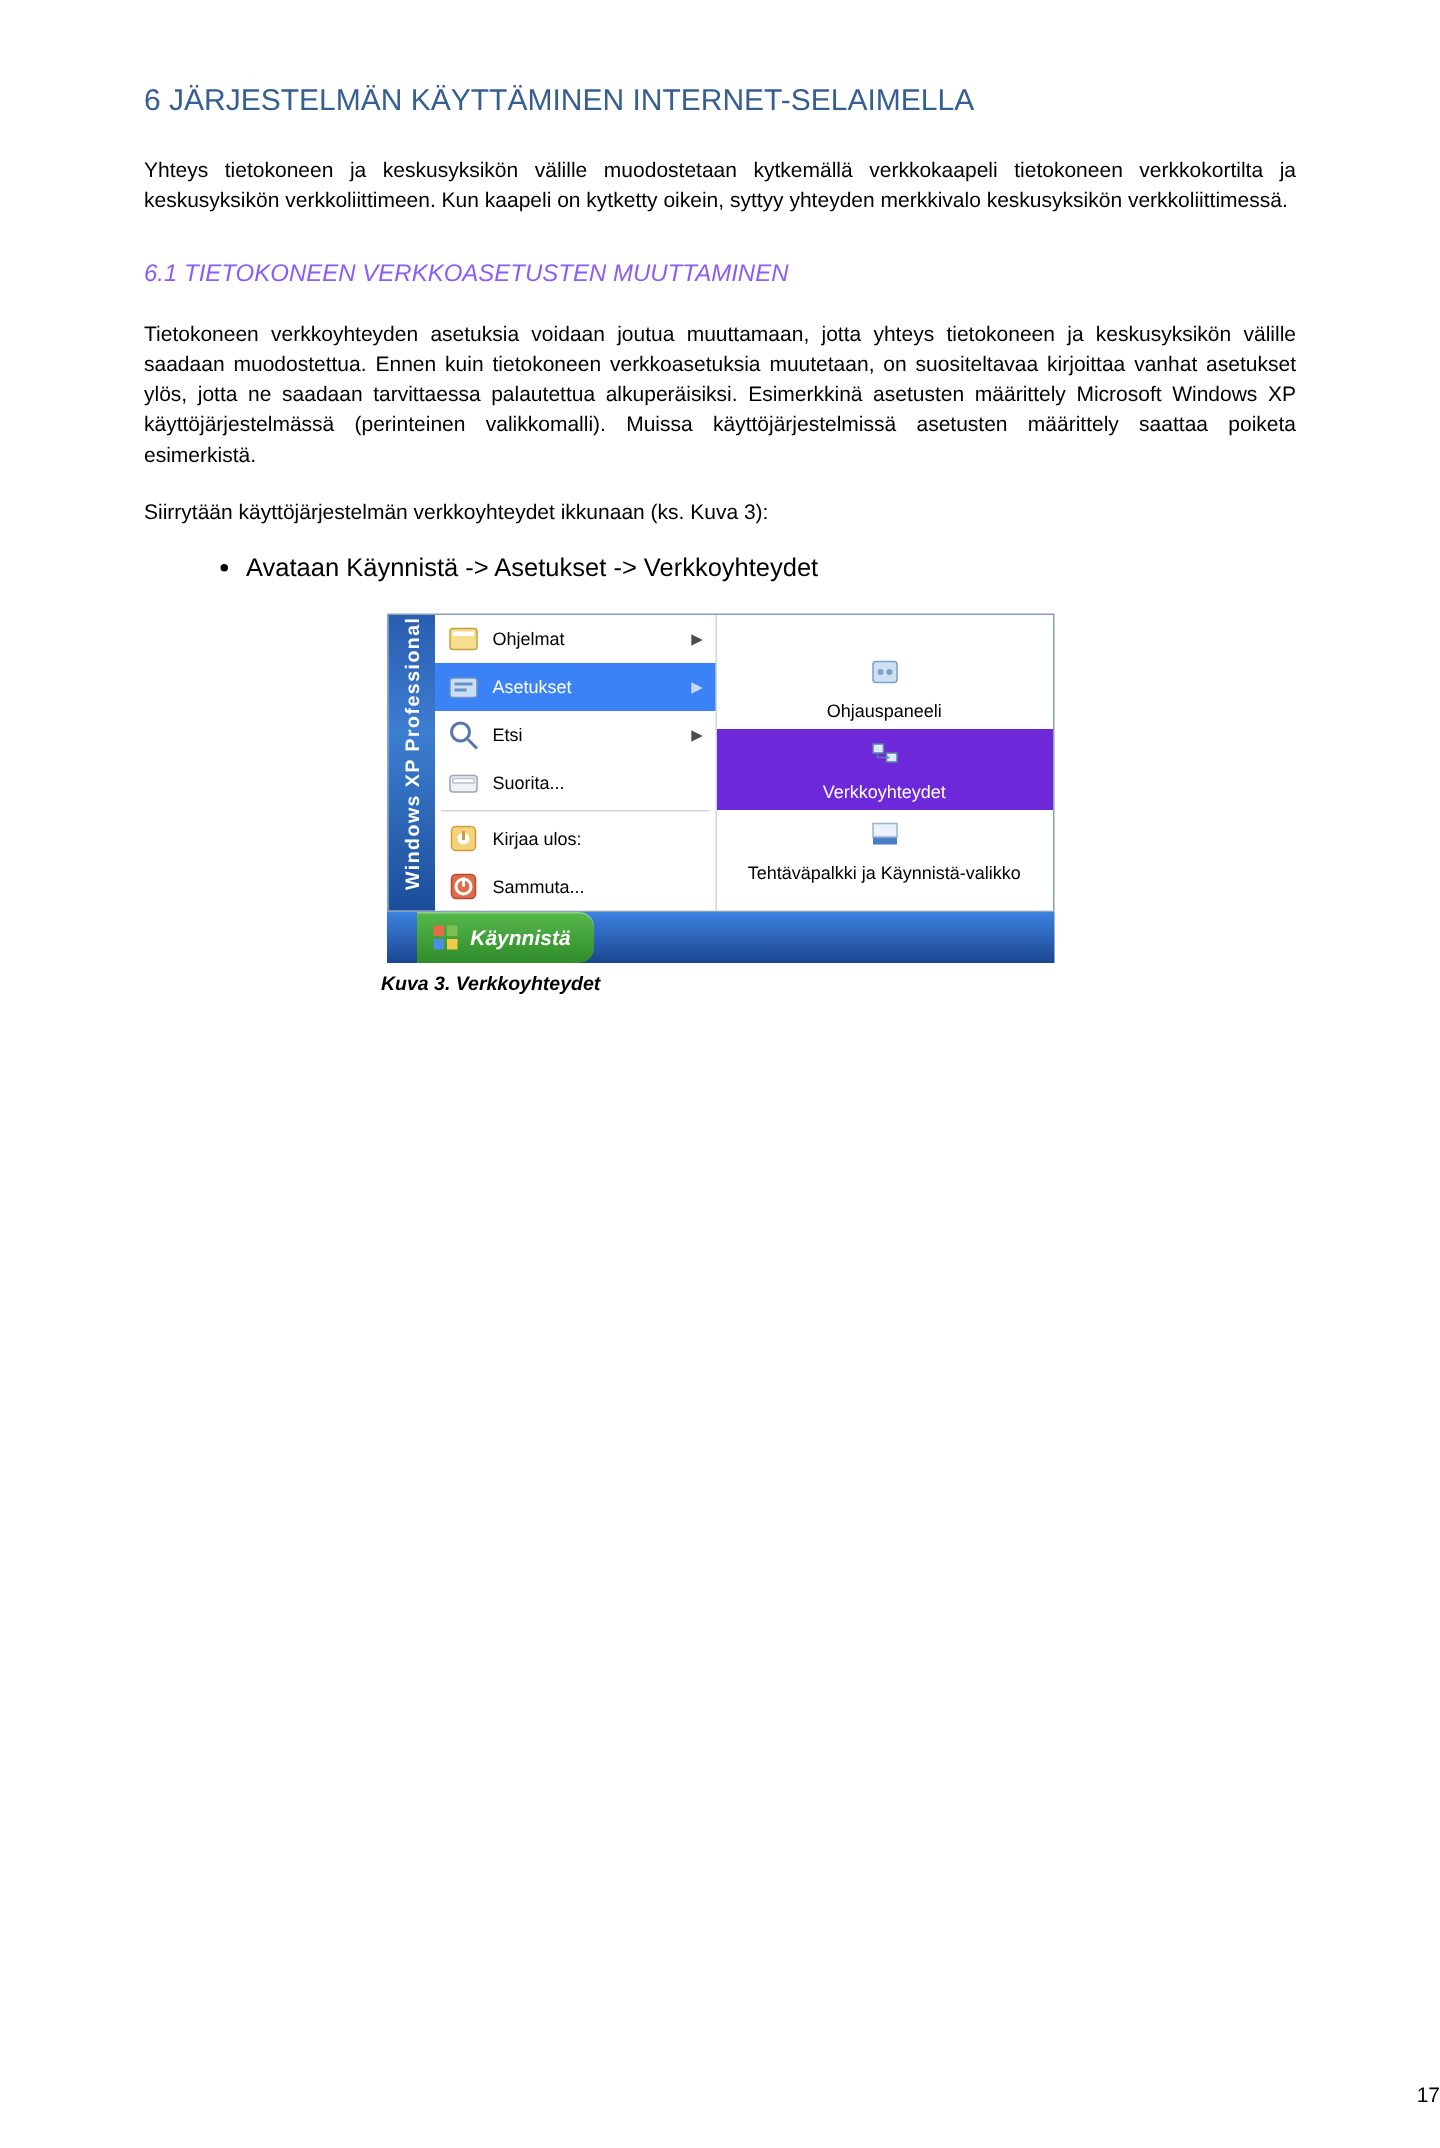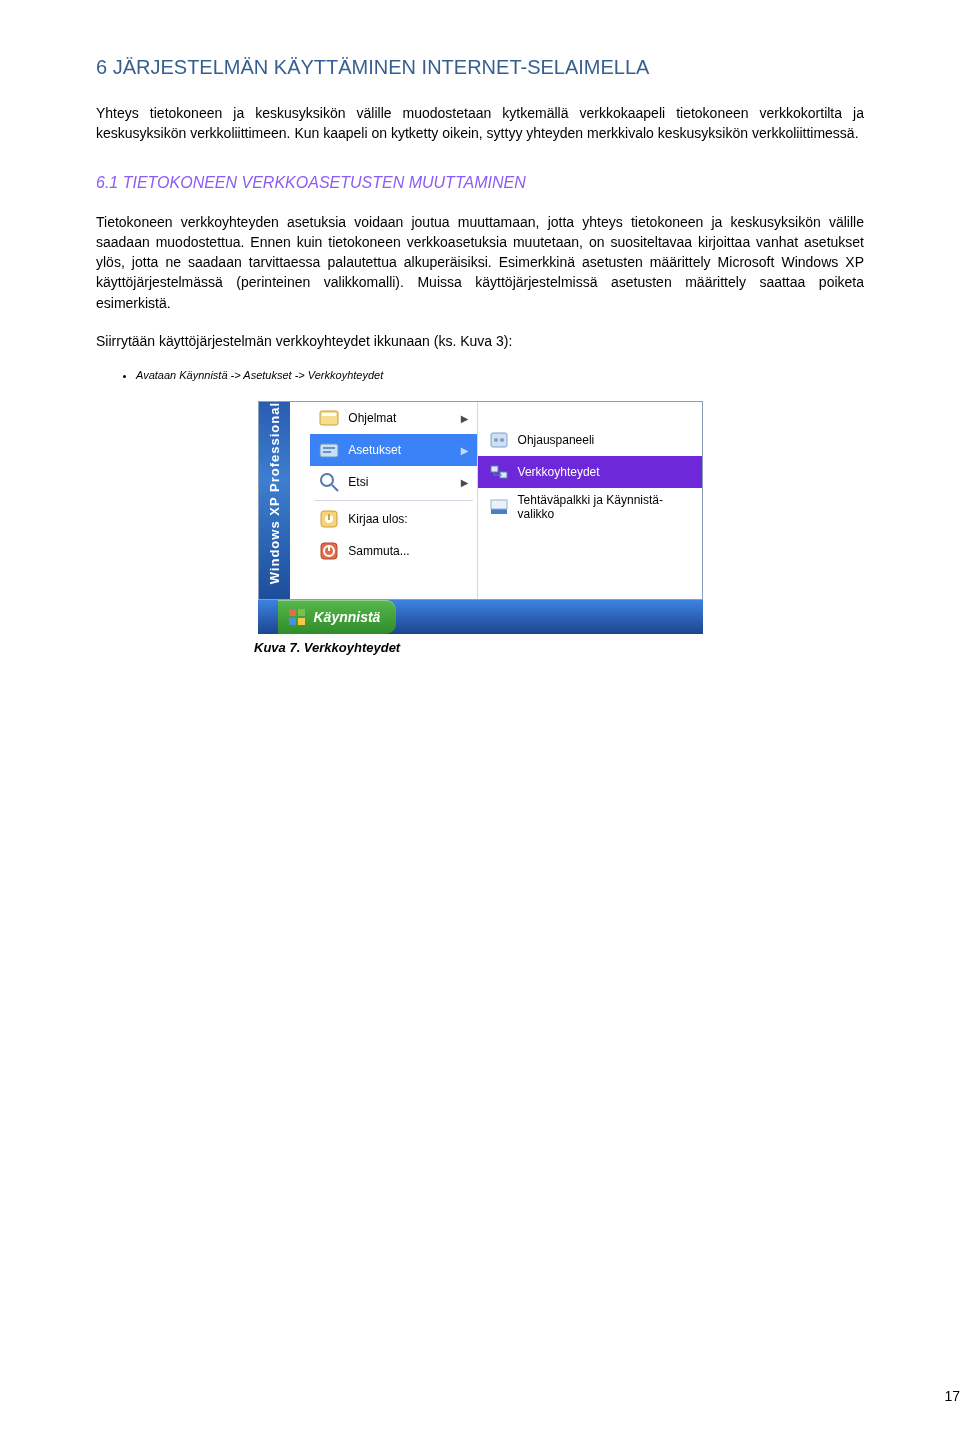--- a/index.html
+++ b/index.html
@@ -31,24 +31,24 @@
     font-size: 14px;
     line-height: 1.45;
     text-align: justify;
     margin-bottom: 18px;
   }
   ul.bullets {
     margin-left: 40px;
     margin-bottom: 20px;
   }
   ul.bullets li {
-    font-size: 11px;
-    font-style: italic;
+    font-size: 17px;
     list-style: disc;
     margin-bottom: 6px;
+    margin-left: 28px;
   }
   .figure {
     margin: 4px auto 6px auto;
     width: 445px;
   }
   .caption {
     font-size: 13px;
     font-style: italic;
     margin-top: 2px;
     margin-left: 158px;
@@ -88,21 +88,20 @@
     font-weight: bold;
     letter-spacing: 1px;
     font-family: Arial, sans-serif;
   }
   .leftcol {
     width: 188px;
     background: #fff;
     display: flex;
     flex-direction: column;
     border-right: 1px solid #d0d8e4;
-    padding-left: 20px;
   }
   .mitem {
     display: flex;
     align-items: center;
     gap: 8px;
     padding: 5px 8px;
     cursor: default;
   }
   .mitem.hover {
     background: #3b82f6;
@@ -121,20 +120,21 @@
     display: flex;
     flex-direction: column;
     padding-top: 22px;
   }
   .ritem {
     display: flex;
     align-items: center;
     gap: 8px;
     padding: 5px 10px;
     cursor: default;
+    flex-direction: column;
   }
   .ritem.hover {
     background: #6d28d9;
     color: #fff;
   }
   .startbar {
     width: 445px;
     height: 34px;
     background: linear-gradient(180deg, #3c83e0 0%, #2a5db0 60%, #1b4690 100%);
     display: flex;
@@ -209,20 +209,29 @@
         <span class="ico">
           <svg width="22" height="22">
               <circle cx="9" cy="9" r="6" fill="none" stroke="#5577aa" stroke-width="2"></circle>
               <line x1="14" y1="14" x2="20" y2="20" stroke="#5577aa" stroke-width="2"></line>
             </svg>
         </span>
         <span class="lbl">Etsi</span>
         <span class="arrow">▶</span>
       </div>
 
+      <div class="mitem">
+        <span class="ico">
+          <svg width="22" height="22">
+              <rect x="2" y="6" width="18" height="11" rx="2" fill="#eef1f5" stroke="#97a6bb"></rect>
+              <rect x="4" y="8" width="14" height="3" fill="#fff" stroke="#bac4d1"></rect>
+            </svg>
+        </span>
+        <span class="lbl">Suorita...</span>
+      </div>
 
       <div class="hr"></div>
 
       <div class="mitem">
         <span class="ico">
           <svg width="22" height="22">
               <rect x="3" y="3" width="16" height="16" rx="3" fill="#f6d27a" stroke="#caa03a"></rect>
               <circle cx="11" cy="11" r="4" fill="#fff"></circle>
               <rect x="10" y="6" width="2" height="6" fill="#caa03a"></rect>
             </svg>
@@ -284,16 +293,16 @@
             <rect x="1" y="10" width="7" height="7" fill="#4a8fe4"></rect>
             <rect x="10" y="10" width="7" height="7" fill="#f3c94a"></rect>
           </svg>
       </span>
       <span>Käynnistä</span>
     </div>
   </div>
 </div>
 
 <div class="caption">
-  <b>Kuva 7. Verkkoyhteydet</b>
+  <b>Kuva 3. Verkkoyhteydet</b>
 </div>
 
 <div class="pagenum">17</div>
 
 </body></html>

